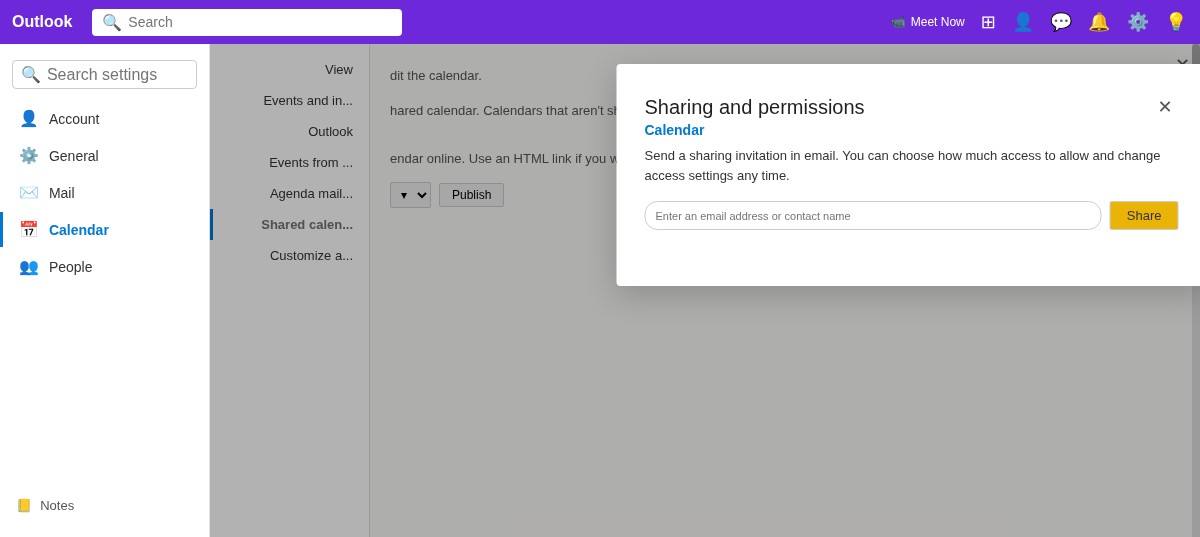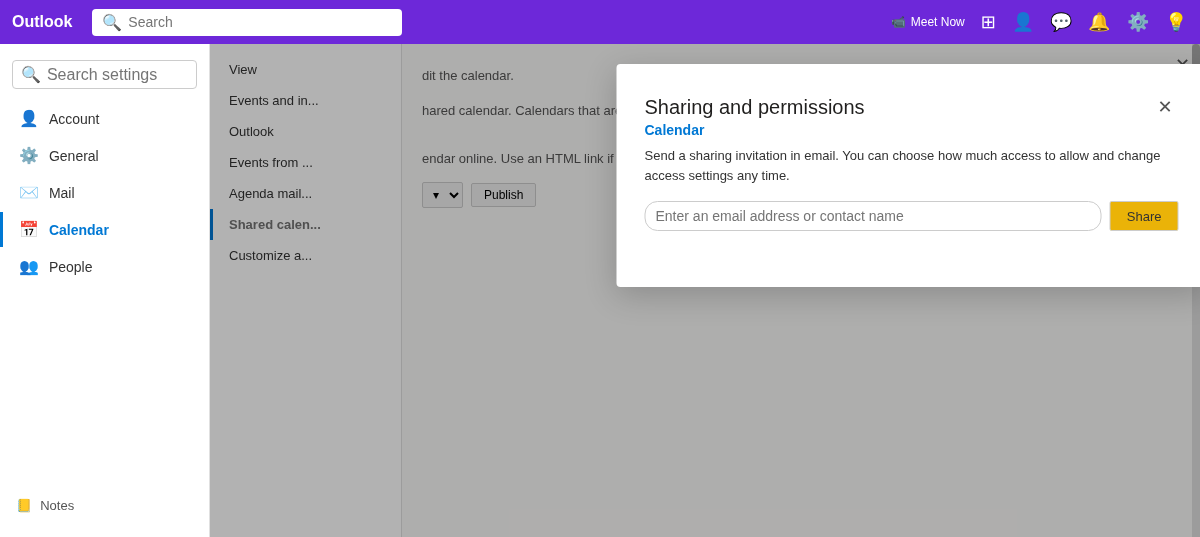--- a/index.html
+++ b/index.html
@@ -29,21 +29,21 @@
       margin: 0 12px 10px; display: flex; align-items: center; border: 1px solid #ccc; border-radius: 4px; padding: 4px 8px; gap: 6px;
     }
     .sidebar-search input { border: none; outline: none; font-size: 16px; width: 100%; }
     .sidebar-item {
       display: flex; align-items: center; gap: 10px; padding: 8px 16px; cursor: pointer; font-size: 14px; color: #333; border-left: 3px solid transparent;
     }
     .sidebar-item.active { border-left: 3px solid #0078d4; color: #0078d4; font-weight: 600; }
     .sidebar-item-icon { font-size: 16px; }
     .sidebar-notes { display: flex; align-items: center; gap: 8px; padding: 8px 16px; font-size: 13px; color: #555; margin-top: auto; cursor: pointer; }
     .settings-nav {
-      width: 192px; background: #fff; padding: 10px 0; border-right: 1px solid #e0e0e0; flex-shrink: 0; overflow: hidden;
+      width: 160px; background: #fff; padding: 10px 0; border-right: 1px solid #e0e0e0; flex-shrink: 0; overflow: hidden; text-align: right;
     }
     .settings-nav-item {
       padding: 8px 16px; font-size: 13px; color: #333; cursor: pointer; border-left: 3px solid transparent; white-space: nowrap; overflow: hidden; text-overflow: ellipsis;
     }
     .settings-nav-item.active { border-left: 3px solid #0078d4; color: #737373; font-weight: 600; }
 
     .content-area { flex: 1; overflow: hidden; position: relative; }
 
     
     .overlay {
@@ -54,21 +54,21 @@
     .modal {
       position: absolute; top: 20px; left: 50%; transform: translateX(-15%); width: 590px; background: #fff; border-radius: 4px; box-shadow: 0 8px 32px rgba(0,0,0,0.2); z-index: 20; padding: 28px 28px 32px;
     }
     .modal-header { display: flex; align-items: center; justify-content: space-between; }
     .modal-title { font-size: 20px; font-weight: 400; color: #201f1e; }
     .modal-close { font-size: 18px; cursor: pointer; color: #555; background: none; border: none; padding: 4px 6px; }
     .modal-subtitle { font-size: 14px; color: #0078d4; font-weight: 600; margin-bottom: 8px; }
     .modal-desc { font-size: 13px; color: #333; margin-bottom: 16px; line-height: 1.5; }
     .modal-share-row { display: flex; gap: 8px; margin-bottom: 24px; }
     .modal-email-input {
-      flex: 1; border: 1px solid #ccc; border-radius: 13px; padding: 6px 10px; font-size: 14px; color: #999; outline: none;
+      flex: 1; border: 1px solid #ccc; border-radius: 13px; padding: 6px 10px; font-size: 11px; color: #999; outline: none;
     }
     .modal-share-btn {
       background: #eab308; border: 1px solid #ccc; border-radius: 2px; padding: 6px 16px; font-size: 13px; color: #333; cursor: pointer;
     }
 
     
     .empty-state { display: flex; flex-direction: column; align-items: center; justify-content: center; padding: 10px 0 20px; }
     .empty-state-icon { margin-bottom: 16px; }
     .empty-state-text { font-size: 14px; color: #555; }
     .right-scrollbar { position: absolute; right: 0; top: 0; bottom: 0; width: 8px; background: #e0e0e0; }

